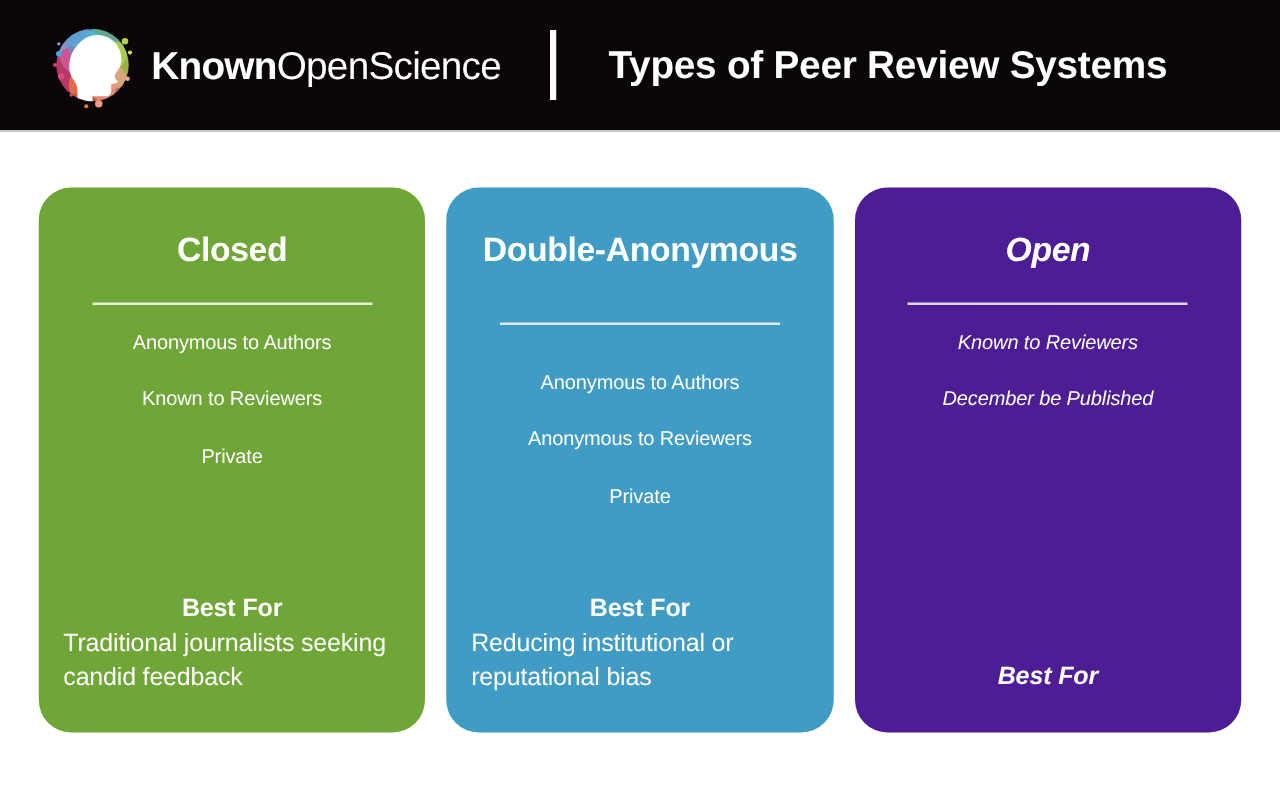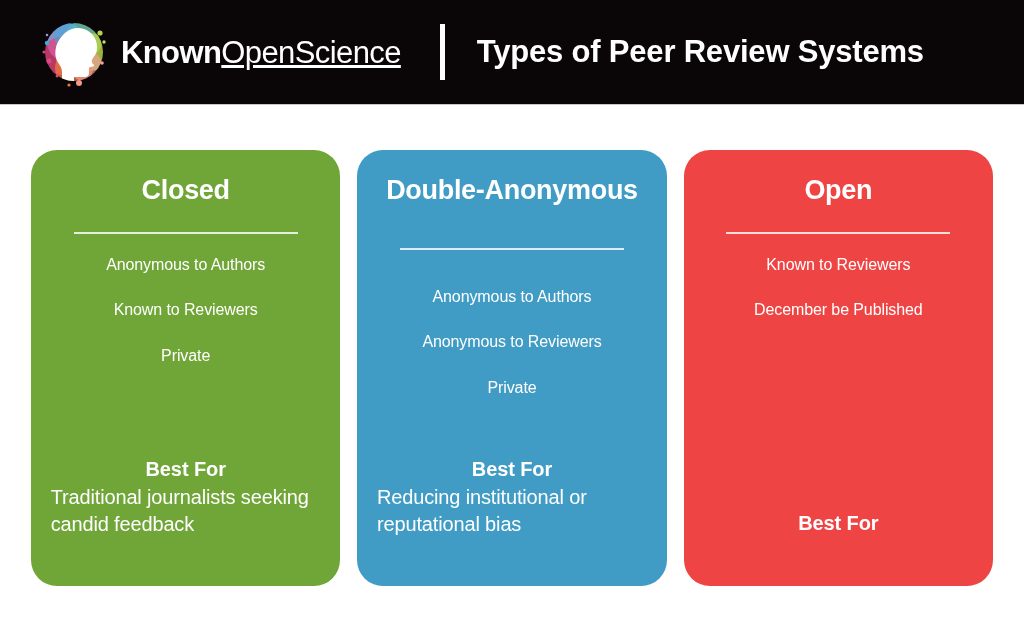--- a/index.html
+++ b/index.html
@@ -46,32 +46,32 @@
 
   .wordmark {
     margin-left: 11px;
     color: #ffffff;
     font-size: 31px;
     letter-spacing: -0.6px;
     white-space: nowrap;
     line-height: 1;
   }
   .wordmark .wm-bold { font-weight: bold; }
-  .wordmark .wm-reg  { font-weight: normal; text-decoration: underline; }
+  .wordmark .wm-reg  { font-weight: normal; }
 
   .header-rule {
     width: 5px;
     height: 56px;
     background: #ffffff;
     margin-left: 39px;
     flex: 0 0 auto;
   }
 
   .header-title {
-    margin-left: 32px;
+    margin-left: 42px;
     color: #ffffff;
     font-size: 31px;
     font-weight: bold;
     letter-spacing: -0.2px;
     white-space: nowrap;
   }
 
   
   .cards {
     position: absolute;
@@ -93,21 +93,21 @@
     color: #ffffff;
     position: relative;
   }
 
   .card-title {
     font-size: 27px;
     font-weight: bold;
     letter-spacing: -0.3px;
     text-align: center;
     line-height: 1.1;
-    margin-top: 0;
+    margin-top: 10px;
   }
 
   .card-divider {
     width: 82%;
     height: 2px;
     background: rgba(255,255,255,0.82);
     margin-top: 26px;
   }
 
   .card-attrs {
@@ -123,21 +123,21 @@
     font-weight: normal;
     line-height: 1.1;
     text-align: center;
     margin-bottom: 28px;
     letter-spacing: -0.1px;
   }
   .card-attr:last-child { margin-bottom: 0; }
 
   .card-best {
     margin-top: auto;
-    margin-bottom: 48px;
+    margin-bottom: 30px;
     width: 100%;
     display: flex;
     flex-direction: column;
     align-items: center;
   }
 
   .best-label {
     font-size: 20px;
     font-weight: bold;
     line-height: 1.15;
@@ -252,21 +252,21 @@
       <div class="card-attr">Anonymous to Authors</div>
       <div class="card-attr">Anonymous to Reviewers</div>
       <div class="card-attr">Private</div>
     </div>
     <div class="card-best">
       <div class="best-label">Best For</div>
       <div class="best-text">Reducing institutional or reputational bias</div>
     </div>
   </div>
 
-  <div class="card" style="background: #ef4444;">
+  <div class="card" style="background: #4c1d95; font-style: italic;">
     <div class="card-title">Open</div>
     <div class="card-divider"></div>
     <div class="card-attrs">
       <div class="card-attr">Known to Reviewers</div>
       <div class="card-attr">December be Published</div>
     </div>
     <div class="card-best">
       <div class="best-label">Best For</div>
     </div>
   </div>

